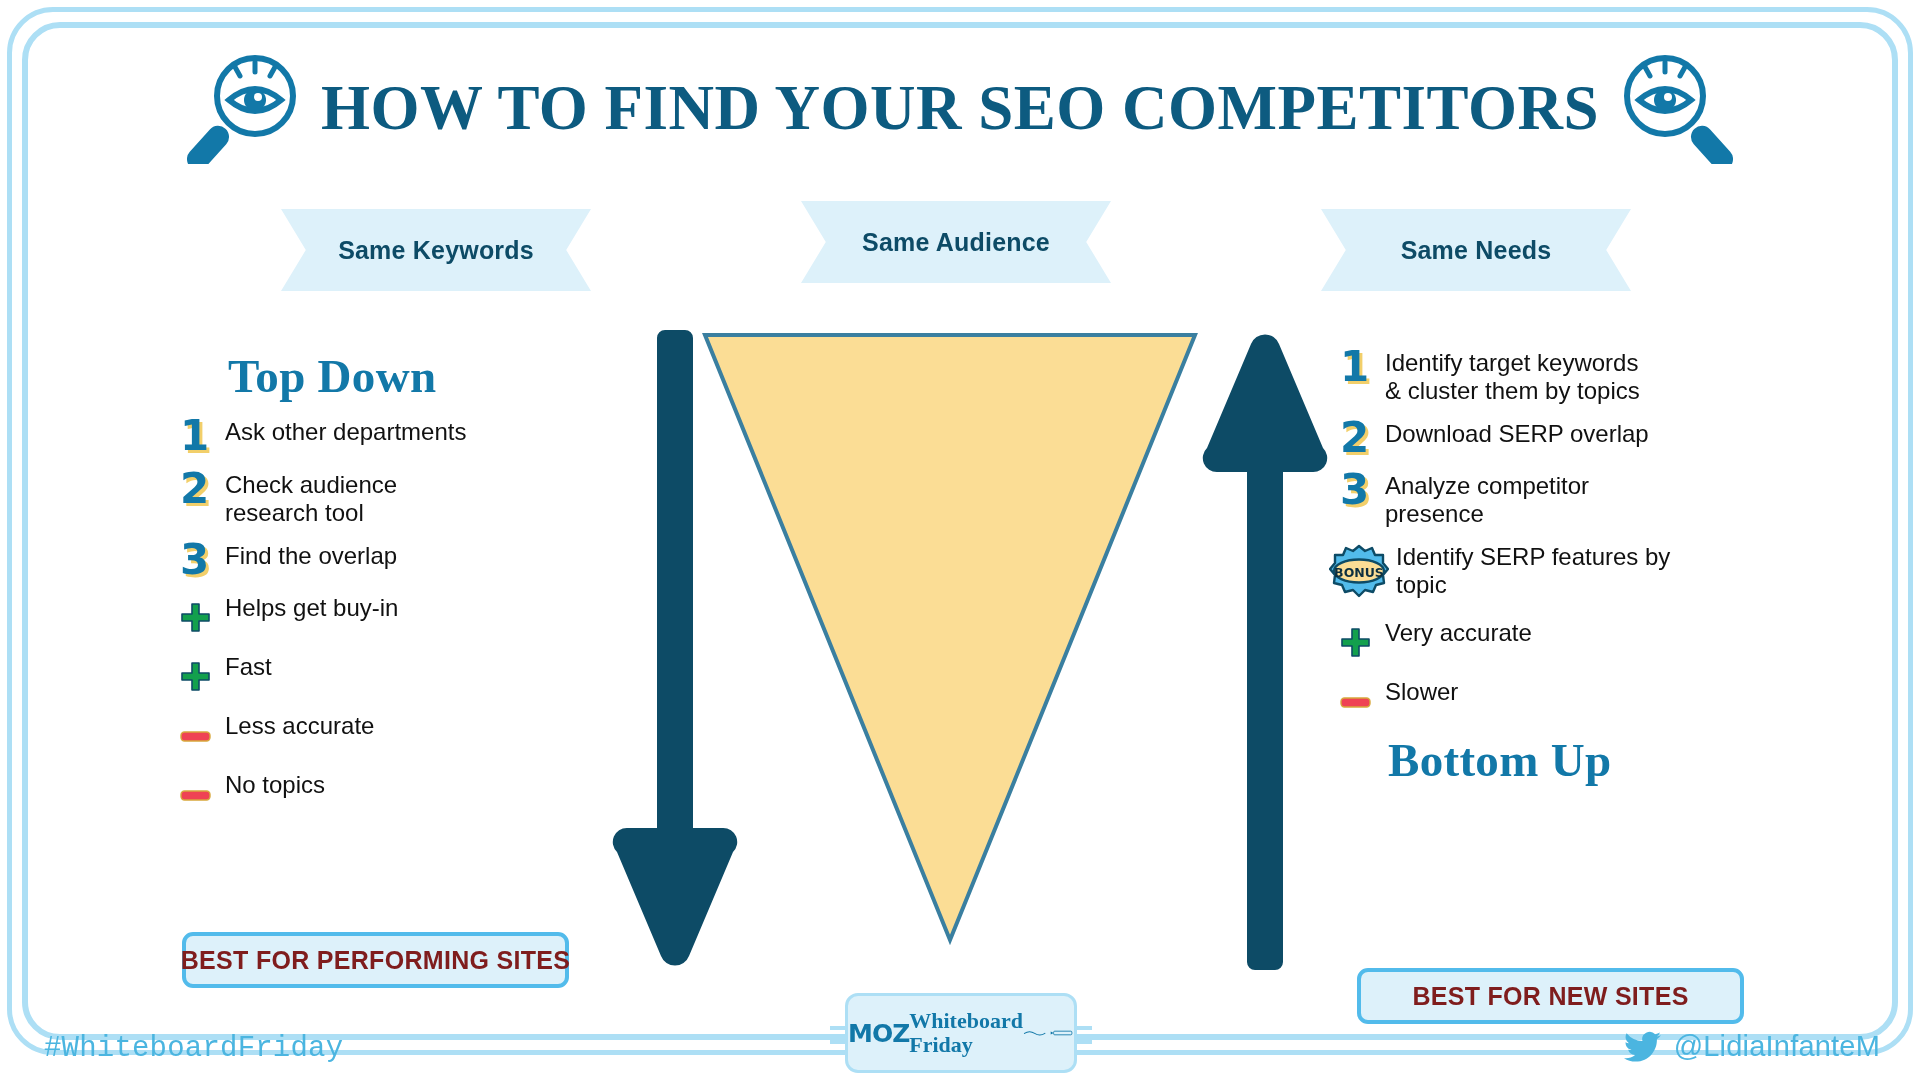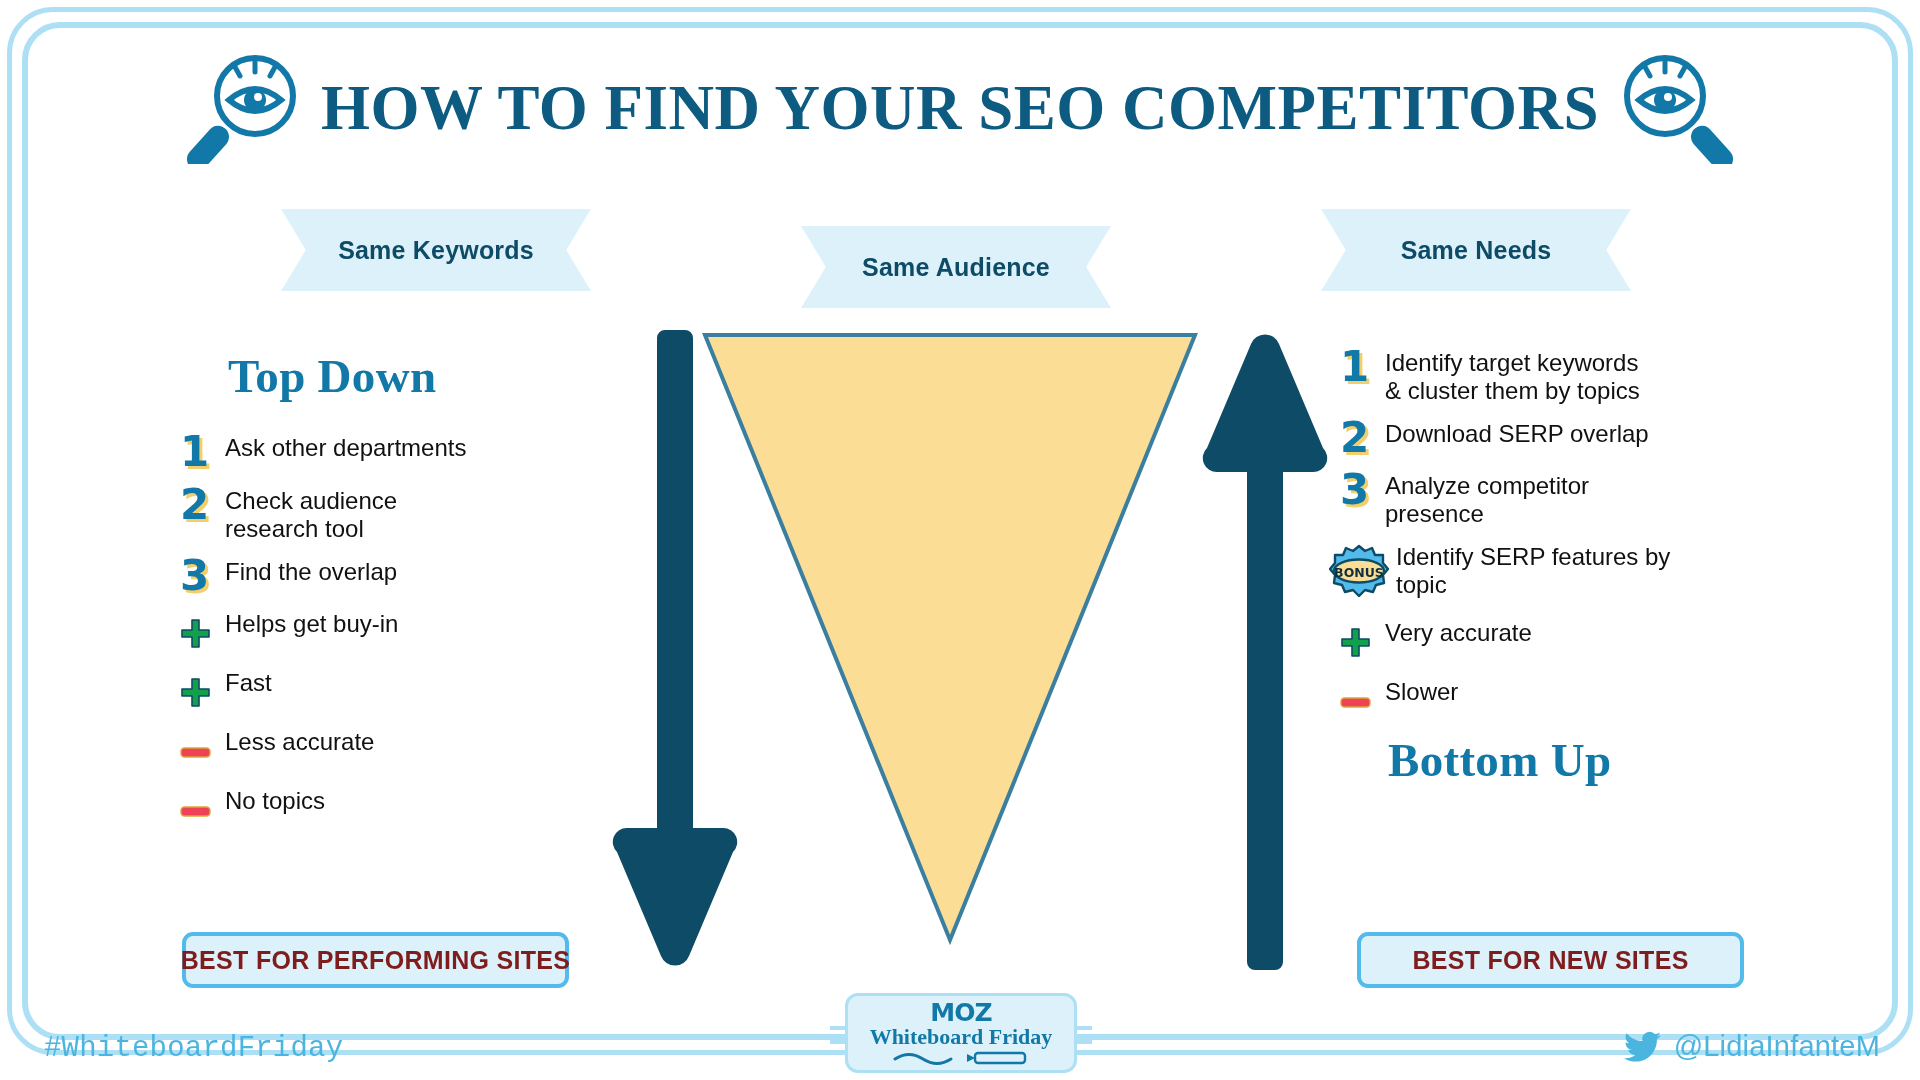--- a/index.html
+++ b/index.html
@@ -69,37 +69,37 @@
     clip-path: polygon(0 0, 100% 0, 92% 50%, 100% 100%, 0 100%, 8% 50%);
   }
   .ribbon span {
     font-size: 25px;
     font-weight: 700;
     color: #0d4b66;
     letter-spacing: 0.2px;
     white-space: nowrap;
   }
   #ribbon-kw  { left: 281px; top: 209px; width: 310px; }
-  #ribbon-aud { left: 801px; top: 226px; width: 310px; text-align: center; }
+  #ribbon-aud { left: 801px; top: 201px; width: 310px; text-align: center; }
   #ribbon-nd  { left: 1321px; top: 209px; width: 310px; }
 
   
   .column { position: absolute; width: 460px; }
   #col-left  { left: 180px;  top: 352px; }
   #col-right { left: 1340px; top: 348px; }
 
   .col-heading {
     font-family: "Liberation Serif", serif;
     font-weight: 700;
     font-size: 47px;
     color: #1278a8;
     letter-spacing: 0.3px;
     line-height: 1.05;
   }
-  #col-left .col-heading  { text-align: left; padding-left: 48px; margin-bottom: 32px; }
+  #col-left .col-heading  { text-align: left; padding-left: 48px; margin-bottom: 16px; }
   #col-right .col-heading { text-align: left; padding-left: 48px; margin-top: 5px; }
 
   .item {
     display: flex;
     align-items: flex-start;
     gap: 11px;
     margin-bottom: 14px;
   }
   .item-text {
     font-size: 24px;
@@ -139,37 +139,37 @@
     justify-content: center;
   }
   .pill span {
     font-size: 25px;
     font-weight: 700;
     color: #7f1d1d;
     letter-spacing: 0.3px;
     white-space: nowrap;
   }
   #pill-left  { left: 182px;  top: 932px; width: 387px; }
-  #pill-right { left: 1357px; top: 932px; width: 387px; }
+  #pill-right { left: 1357px; top: 968px; width: 387px; }
 
   
   #funnel   { position: absolute; left: 700px;  top: 330px; }
   #arrow-dn { position: absolute; left: 590px;  top: 330px; }
   #arrow-up { position: absolute; left: 1200px; top: 330px; }
 
   
   #moz-logo {
     position: absolute;
     left: 845px; top: 993px;
     width: 232px; height: 80px;
     background: #ddf1fa;
     border: 3px solid #addff5;
     border-radius: 13px;
     display: flex;
-    flex-direction: column;
+    flex-direction: row;
     align-items: center;
     justify-content: center;
     gap: 0px;
   }
   .moz-word {
     font-family: "DejaVu Sans", sans-serif;
     font-weight: 700;
     font-size: 25px;
     letter-spacing: -1px;
     color: #1278a8;

